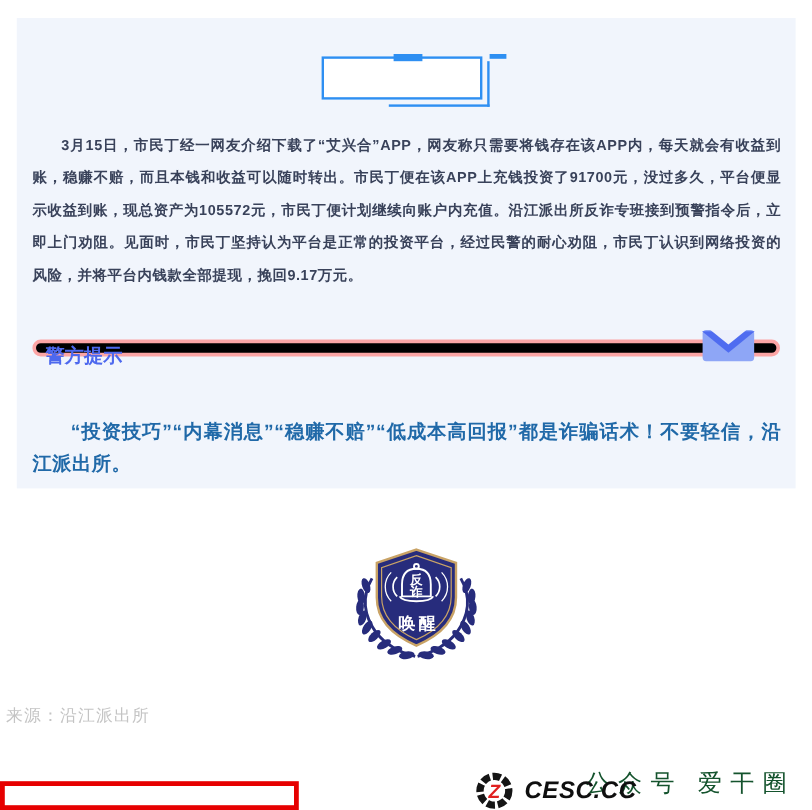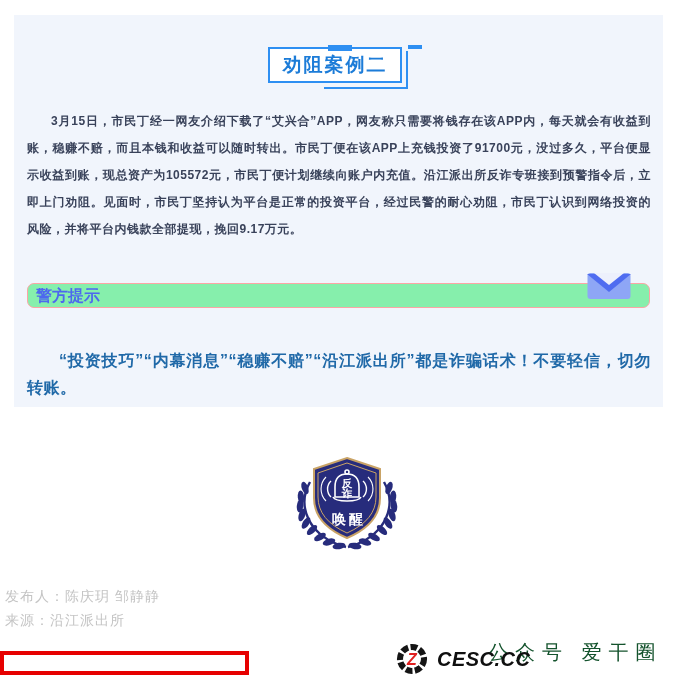--- a/index.html
+++ b/index.html
@@ -32,23 +32,23 @@
     font-size:19px;font-weight:700;color:#1c7cd8;letter-spacing:2px;
   }
   
   .case-text{
     position:absolute;left:27px;top:96px;width:624px;
     font-size:12px;line-height:27px;color:#39425a;font-weight:700;
     text-align:justify;text-indent:2em;letter-spacing:0.5px;
   }
   
   .banner{
-    position:absolute;left:27px;top:283px;width:623px;height:25px;
-    box-sizing:border-box;border:1px solid #fca5a5;border-radius:7px;
-    background:#86efac;
+    position:absolute;left:27px;top:283px;width:623px;height:14px;
+    box-sizing:border-box;border:3px solid #fca5a5;border-radius:7px;
+    background:#000000;
   }
   .banner-label{
     padding-left:8px;font-size:16px;line-height:23px;font-weight:700;color:#4d68ee;
   }
   .envelope{
     position:absolute;right:18px;top:-12px;width:44px;height:28px;
   }
   
   .warning-text{
     position:absolute;left:27px;top:331px;width:624px;
@@ -85,35 +85,34 @@
 </style>
 </head>
 <body>
 
 <div class="panel"></div>
 
 <div class="title-box">
   <span class="topbar"></span>
   <span class="offset-border"></span>
   <span class="dash"></span>
-  <span class="title-text">劝阻案例二</span>
 </div>
 
 <p class="case-text">3月15日，市民丁经一网友介绍下载了“艾兴合”APP，网友称只需要将钱存在该APP内，每天就会有收益到账，稳赚不赔，而且本钱和收益可以随时转出。市民丁便在该APP上充钱投资了91700元，没过多久，平台便显示收益到账，现总资产为105572元，市民丁便计划继续向账户内充值。沿江派出所反诈专班接到预警指令后，立即上门劝阻。见面时，市民丁坚持认为平台是正常的投资平台，经过民警的耐心劝阻，市民丁认识到网络投资的风险，并将平台内钱款全部提现，挽回9.17万元。</p>
 
 <div class="banner">
   <div class="banner-label">警方提示</div>
   <svg class="envelope" viewBox="0 0 44 28">
     <rect x="0.5" y="1" width="43" height="26" rx="3" fill="#8ea6f6"></rect>
     <polygon points="0,2 44,2 22,20" fill="#4f6cf0"></polygon>
     <polygon points="7,1 37,1 22,13" fill="#edf0fc"></polygon>
   </svg>
 </div>
 
-<p class="warning-text">“投资技巧”“内幕消息”“稳赚不赔”“沿江派出所”都是诈骗话术！不要轻信，切勿转账。</p>
+<p class="warning-text">“投资技巧”“内幕消息”“稳赚不赔”“低成本高回报”都是诈骗话术！不要轻信，沿江派出所。</p>
 
 <svg class="badge" viewBox="0 0 118 102">
 
   <path d="M22 32 Q9 55 26 78 Q38 92 58 97" fill="none" stroke="#272c7c" stroke-width="2.4"></path>
   <path d="M96 32 Q109 55 92 78 Q80 92 60 97" fill="none" stroke="#272c7c" stroke-width="2.4"></path>
 
   <g fill="#272c7c">
     <ellipse rx="3.2" ry="6.5" transform="translate(17,38) rotate(-20)"></ellipse>
     <ellipse rx="3.2" ry="6.5" transform="translate(13,47) rotate(-5)"></ellipse>
     <ellipse rx="3.2" ry="6.5" transform="translate(12,56) rotate(5)"></ellipse>
@@ -151,21 +150,20 @@
     <path d="M38 27 A17 17 0 0 0 38 51" stroke-width="1.1"></path>
     <path d="M75 31 A11 11 0 0 1 75 47" stroke-width="1.4"></path>
     <path d="M80 27 A17 17 0 0 1 80 51" stroke-width="1.1"></path>
   </g>
   <text x="59" y="37" text-anchor="middle" font-size="10.5" font-weight="bold" fill="#ffffff">反</text>
   <text x="59" y="47" text-anchor="middle" font-size="10.5" font-weight="bold" fill="#ffffff">诈</text>
   <text x="61" y="74" text-anchor="middle" font-size="14" font-weight="bold" fill="#ffffff" letter-spacing="3">唤醒</text>
 </svg>
 
 <div class="footer">
-  <div>发布人：陈庆玥 邹静静</div>
   <div>来源：沿江派出所</div>
 </div>
 
 <div class="red-box"></div>
 
 <div class="watermark">公众号 爱干圈</div>
 
 <div class="brand">
   <svg width="32" height="32" viewBox="0 0 34 34">
     <circle cx="17" cy="17" r="12.5" fill="none" stroke="#151515" stroke-width="7" stroke-dasharray="7 2.5"></circle>

